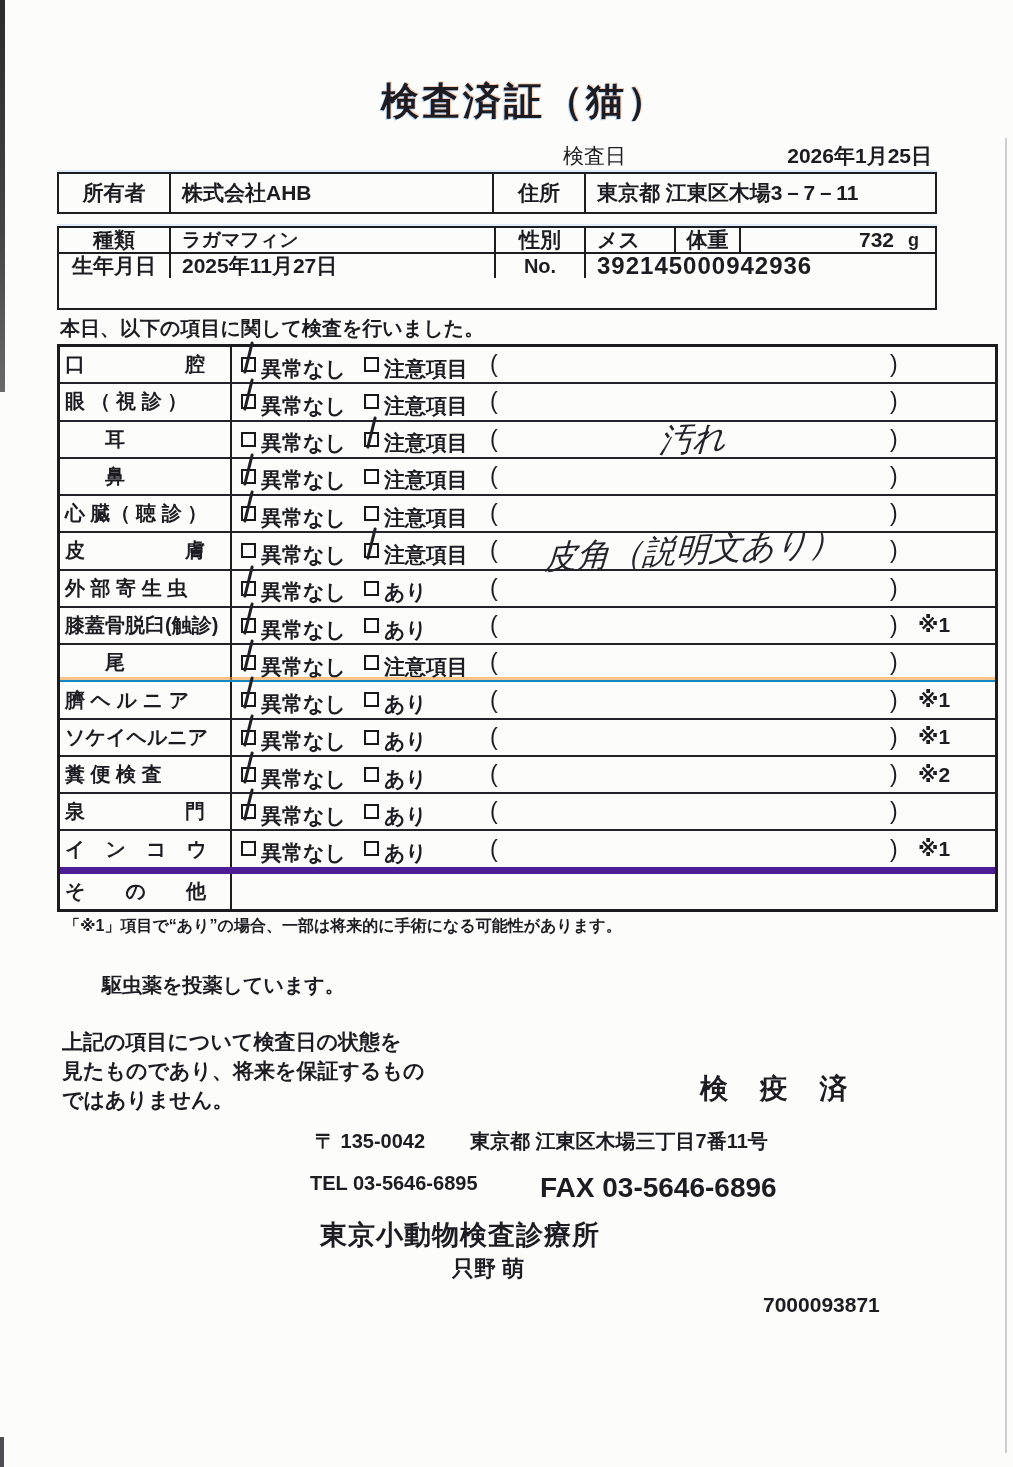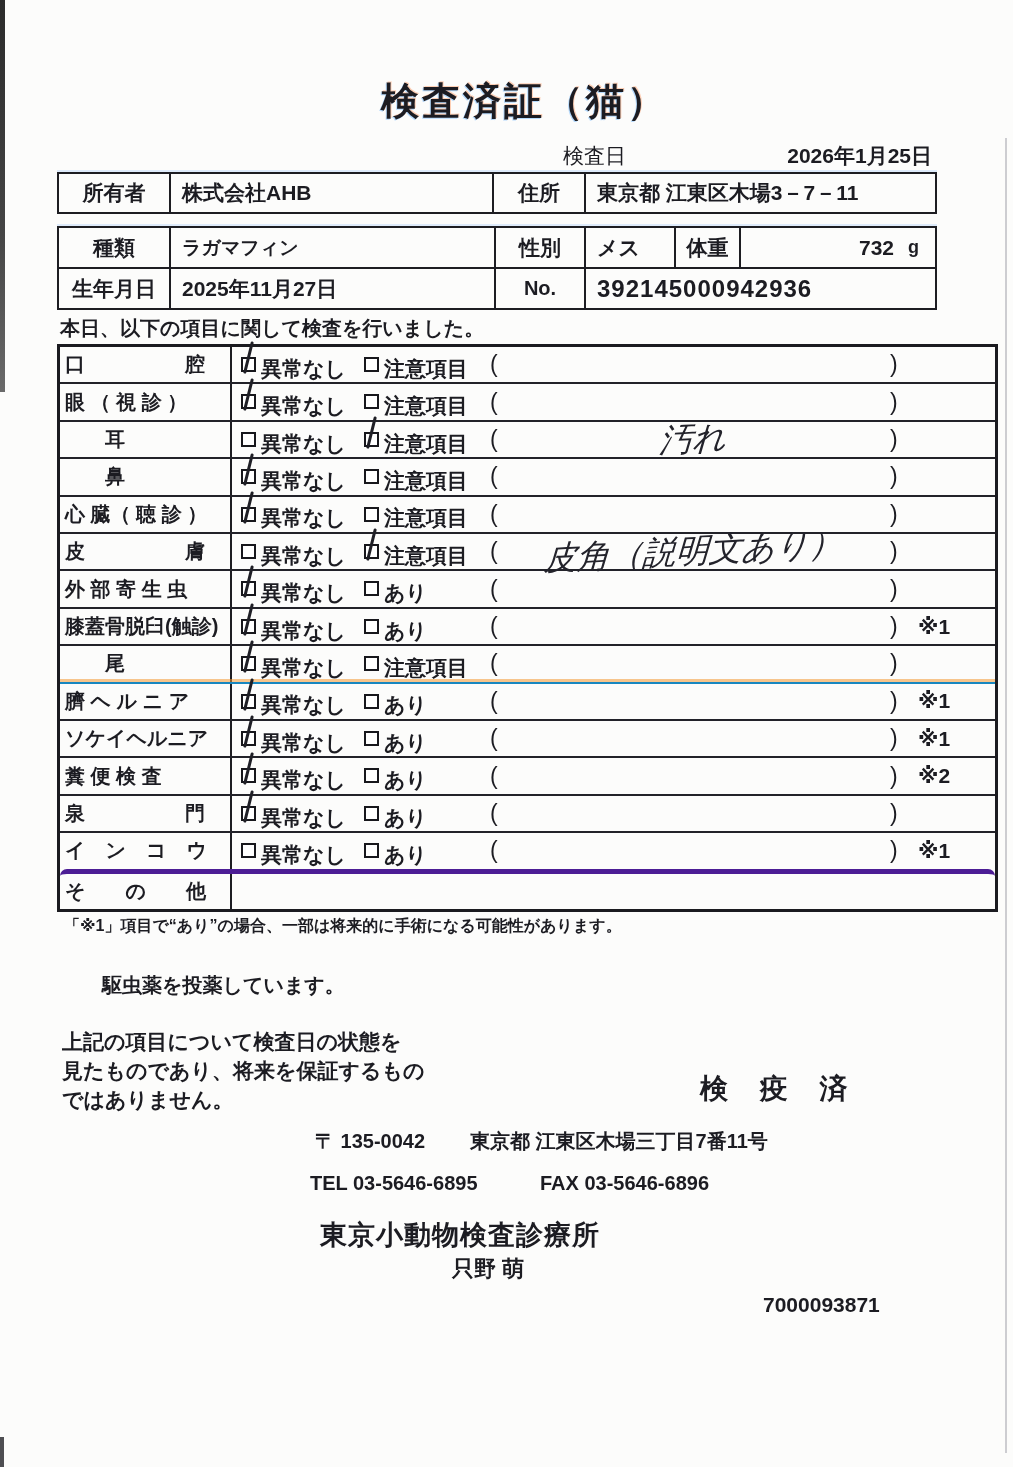--- a/index.html
+++ b/index.html
@@ -18,35 +18,35 @@
   
   .title{position:absolute;left:0;top:76px;width:100%;text-align:center;
     font-size:38px;font-weight:700;letter-spacing:3px;
     text-shadow:1px -1px 0 rgba(255,90,0,.28),-1px 1px 0 rgba(0,130,255,.28);}
   .date-label{position:absolute;left:563px;top:142px;font-size:21px;font-weight:400;}
   .date-value{position:absolute;left:700px;top:142px;width:232px;text-align:right;font-size:21px;font-weight:600;}
   
   .itable{position:absolute;left:57px;width:880px;border:2px solid #1d1d22;box-sizing:border-box;
     box-shadow:0 -2px 0 rgba(90,160,255,.18);}
   .itable .irow{display:flex;height:38px;}
-  .itable.two .irow{height:39px;}
+  .itable.two .irow{height:24px;}
   .itable.two .irow + .irow{border-top:2px solid #1d1d22;}
   .icell{box-sizing:border-box;display:flex;align-items:center;font-size:21px;font-weight:600;overflow:hidden;white-space:pre;}
   .icell.lab{justify-content:center;}
   .icell.val{padding-left:11px;font-weight:600;}
   .bdr{border-left:2px solid #1d1d22;}
   
   .intro{position:absolute;left:60px;top:315px;font-size:20px;font-weight:600;}
   
   .checklist{position:absolute;left:57px;top:344px;width:941px;height:568px;
     border:3px solid #1b1b20;box-sizing:border-box;display:flex;flex-direction:column;overflow:visible;}
   .c-row{position:relative;flex:1;overflow:visible;}
   .c-row + .c-row{border-top:2px solid #222229;}
   .c-row.sep-blue{border-top:2px solid #1887c0;box-shadow:0 -3px 0 rgba(243,152,50,.55);}
-  .c-row.sep-navy{border-top:5px solid #4c1d95;border-radius:7px;}
+  .c-row.sep-navy{border-top:7px solid #4c1d95;}
   .c-label{position:absolute;left:0;top:0;bottom:0;width:172px;border-right:2px solid #1d1d22;
     box-sizing:border-box;display:flex;align-items:center;padding:0 5px;font-size:20px;font-weight:600;white-space:pre;overflow:hidden;}
   .cb{position:absolute;top:10px;width:15px;height:15px;border:2.5px solid #17171c;box-sizing:border-box;background:#fff;}
   .cb.c1{left:181px;} .cb.c2{left:304px;}
   .cb-label{position:absolute;top:8px;bottom:0;display:flex;align-items:center;font-size:21px;font-weight:600;white-space:pre;}
   .cb-label.l1{left:201px;} .cb-label.l2{left:324px;}
   .paren{position:absolute;top:0;bottom:0;display:flex;align-items:center;font-size:23px;font-weight:500;}
   .paren.open{left:430px;} .paren.close{left:830px;}
   .c-note{position:absolute;left:858px;top:0;bottom:0;display:flex;align-items:center;font-size:21px;font-weight:600;white-space:nowrap;}
   .mark{position:absolute;width:3px;height:33px;background:#1f1f26;border-radius:2px;transform:rotate(14deg);z-index:3;}
@@ -58,21 +58,21 @@
   .note2{position:absolute;left:60px;top:946px;font-size:20px;font-weight:600;}
   .note2b{position:absolute;left:102px;top:972px;font-size:20px;font-weight:600;}
   .disc1{position:absolute;left:62px;top:1028px;font-size:21px;font-weight:700;}
   .disc2{position:absolute;left:62px;top:1057px;font-size:21px;font-weight:700;}
   .disc3{position:absolute;left:62px;top:1086px;font-size:21px;font-weight:700;}
   .stamp{position:absolute;left:700px;top:1070px;font-size:28px;font-weight:700;letter-spacing:12px;}
   
   .postal{position:absolute;left:315px;top:1128px;font-size:20px;font-weight:600;}
   .faddress{position:absolute;left:470px;top:1128px;font-size:20px;font-weight:600;}
   .tel{position:absolute;left:310px;top:1172px;font-size:20px;font-weight:600;}
-  .fax{position:absolute;left:540px;top:1172px;font-size:20px;font-weight:600;}
+  .fax{position:absolute;left:540px;top:1172px;font-size:28px;font-weight:600;}
   .clinic{position:absolute;left:320px;top:1217px;font-size:27px;font-weight:700;letter-spacing:1px;}
   .examiner{position:absolute;left:452px;top:1254px;font-size:22px;font-weight:600;}
   .serial{position:absolute;left:763px;top:1293px;font-size:21px;font-weight:600;}
 </style>
 </head>
 <body>
 
 <div class="page">
 
   <div class="artifact-left"></div>

